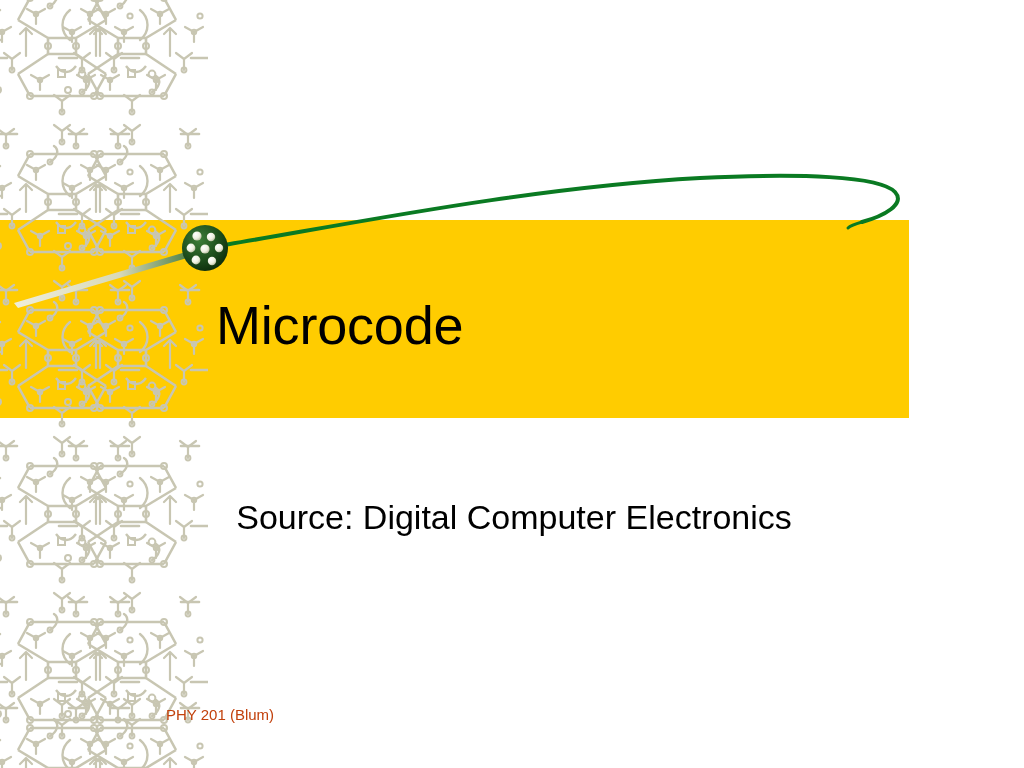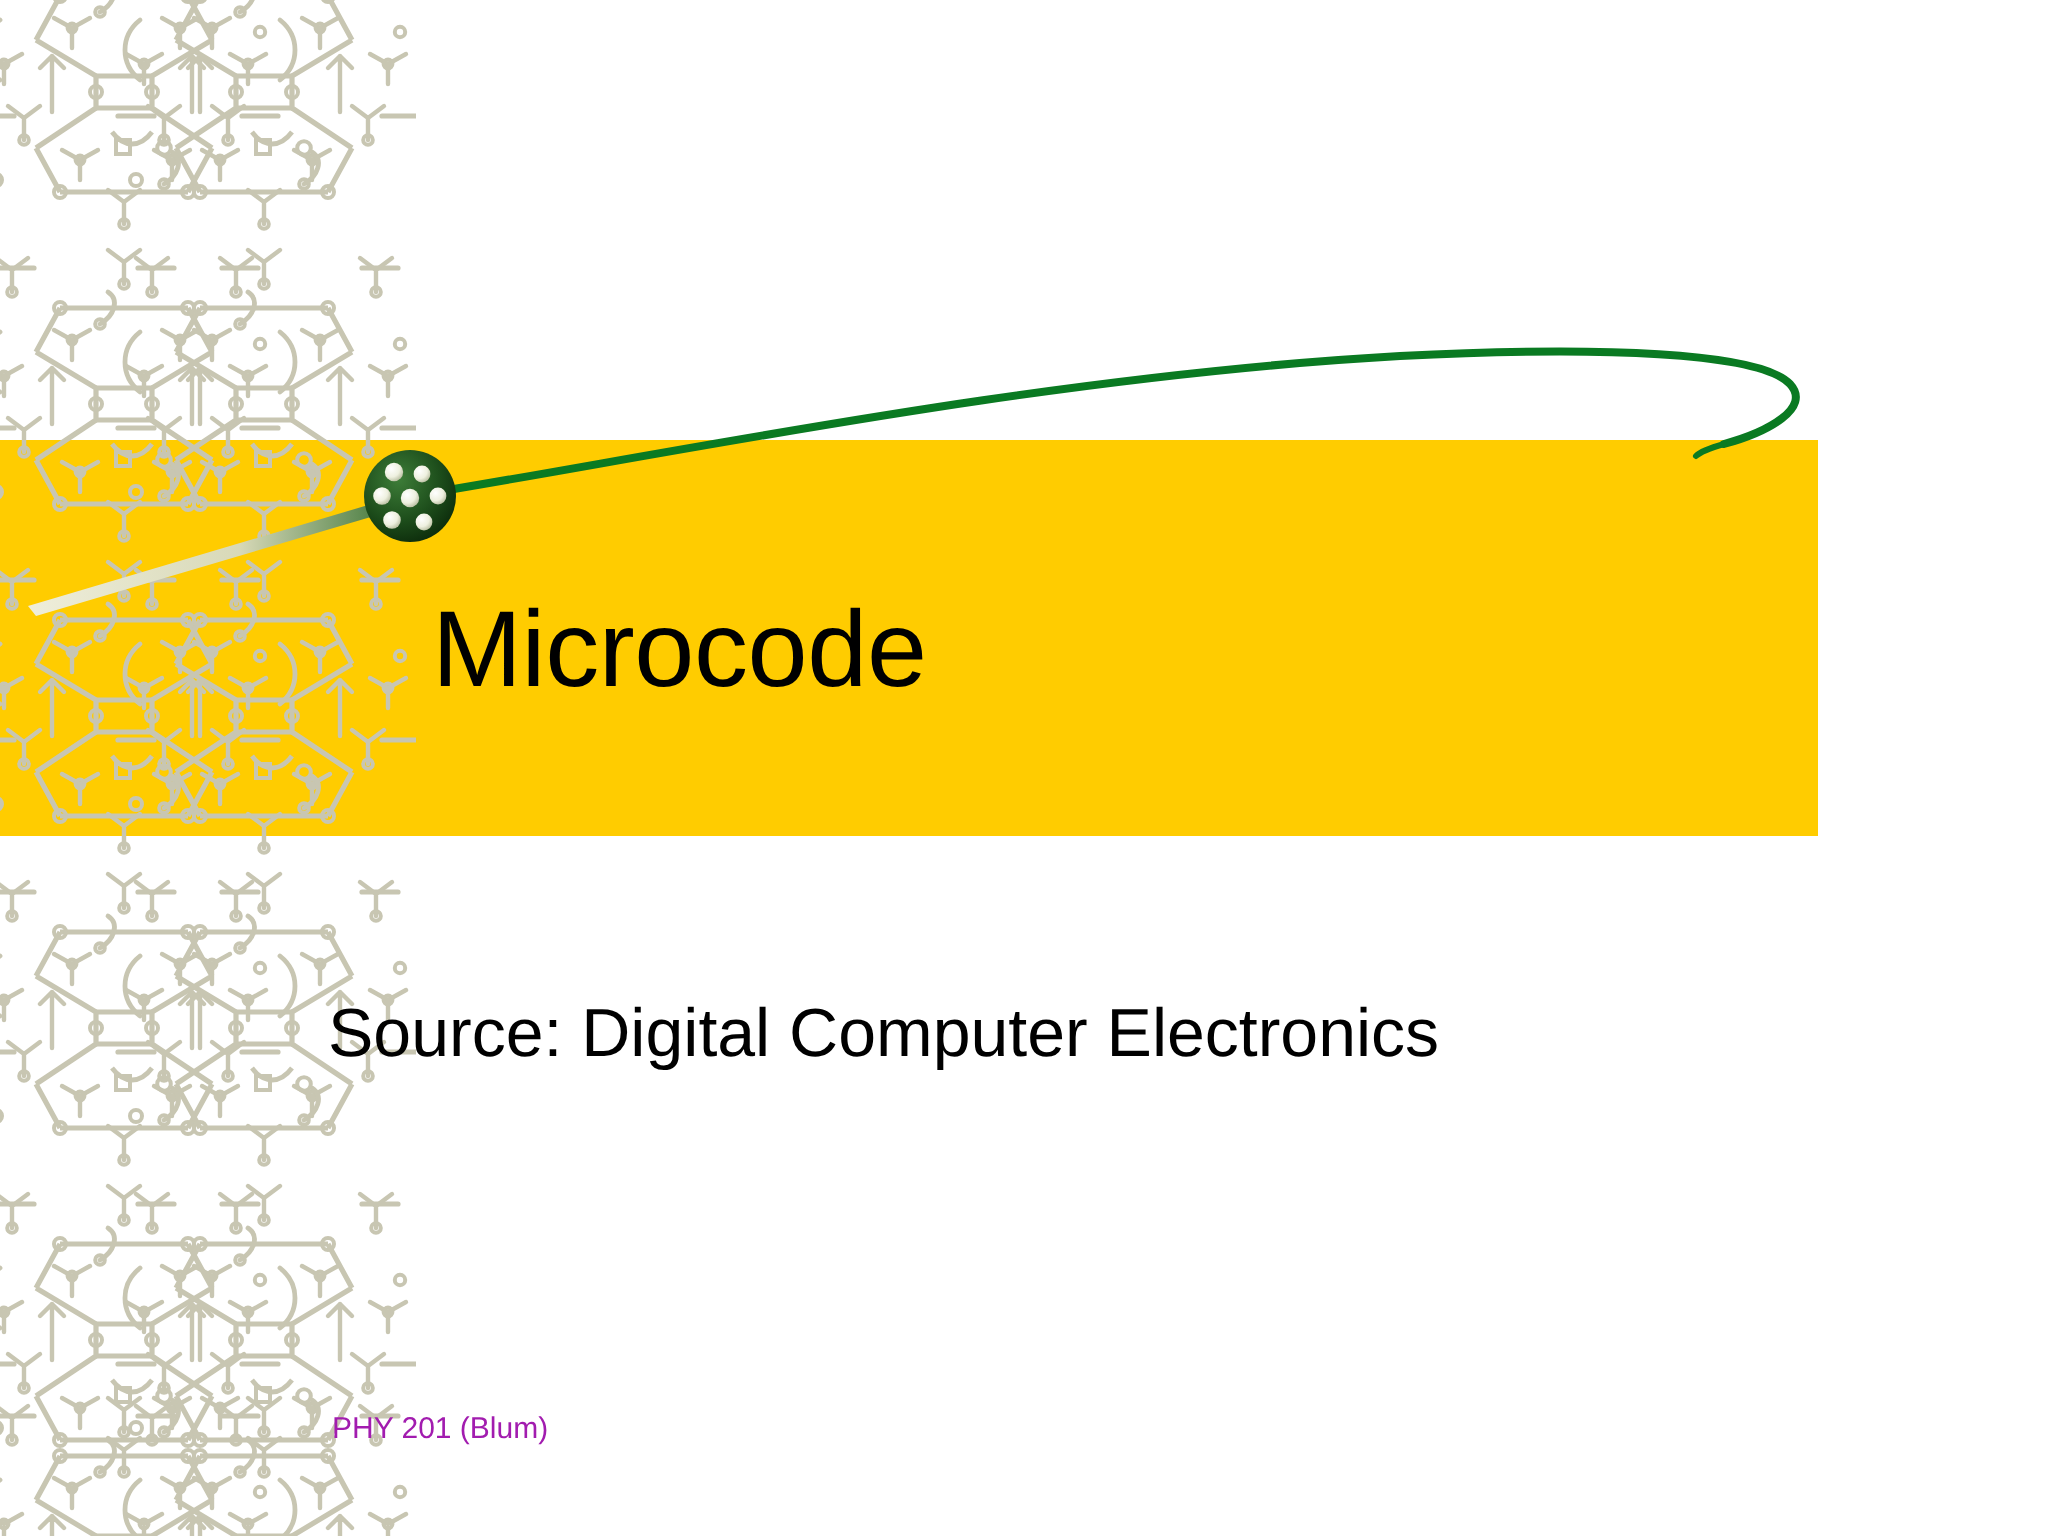--- a/index.html
+++ b/index.html
@@ -74,30 +74,30 @@
   
   .slide-subtitle {
     position: absolute;
     left: 164px;
     top: 495px;
     width: 700px;
     font-size: 34px;
     line-height: 45px;
     color: #000000;
   }
-  .subtitle-line { display: block; white-space: nowrap; }
+  .subtitle-line { display: block; white-space: nowrap; text-align: center; }
 
   
   .footer-left {
     position: absolute;
     left: 166px;
     top: 706px;
     font-size: 15px;
     line-height: 18px;
-    color: #a21caf;
+    color: #c2410c;
   }
   .footer-right {
     position: absolute;
     left: 955px;
     top: 706px;
     width: 40px;
     text-align: left;
     font-size: 15px;
     line-height: 18px;
     color: #000000;

